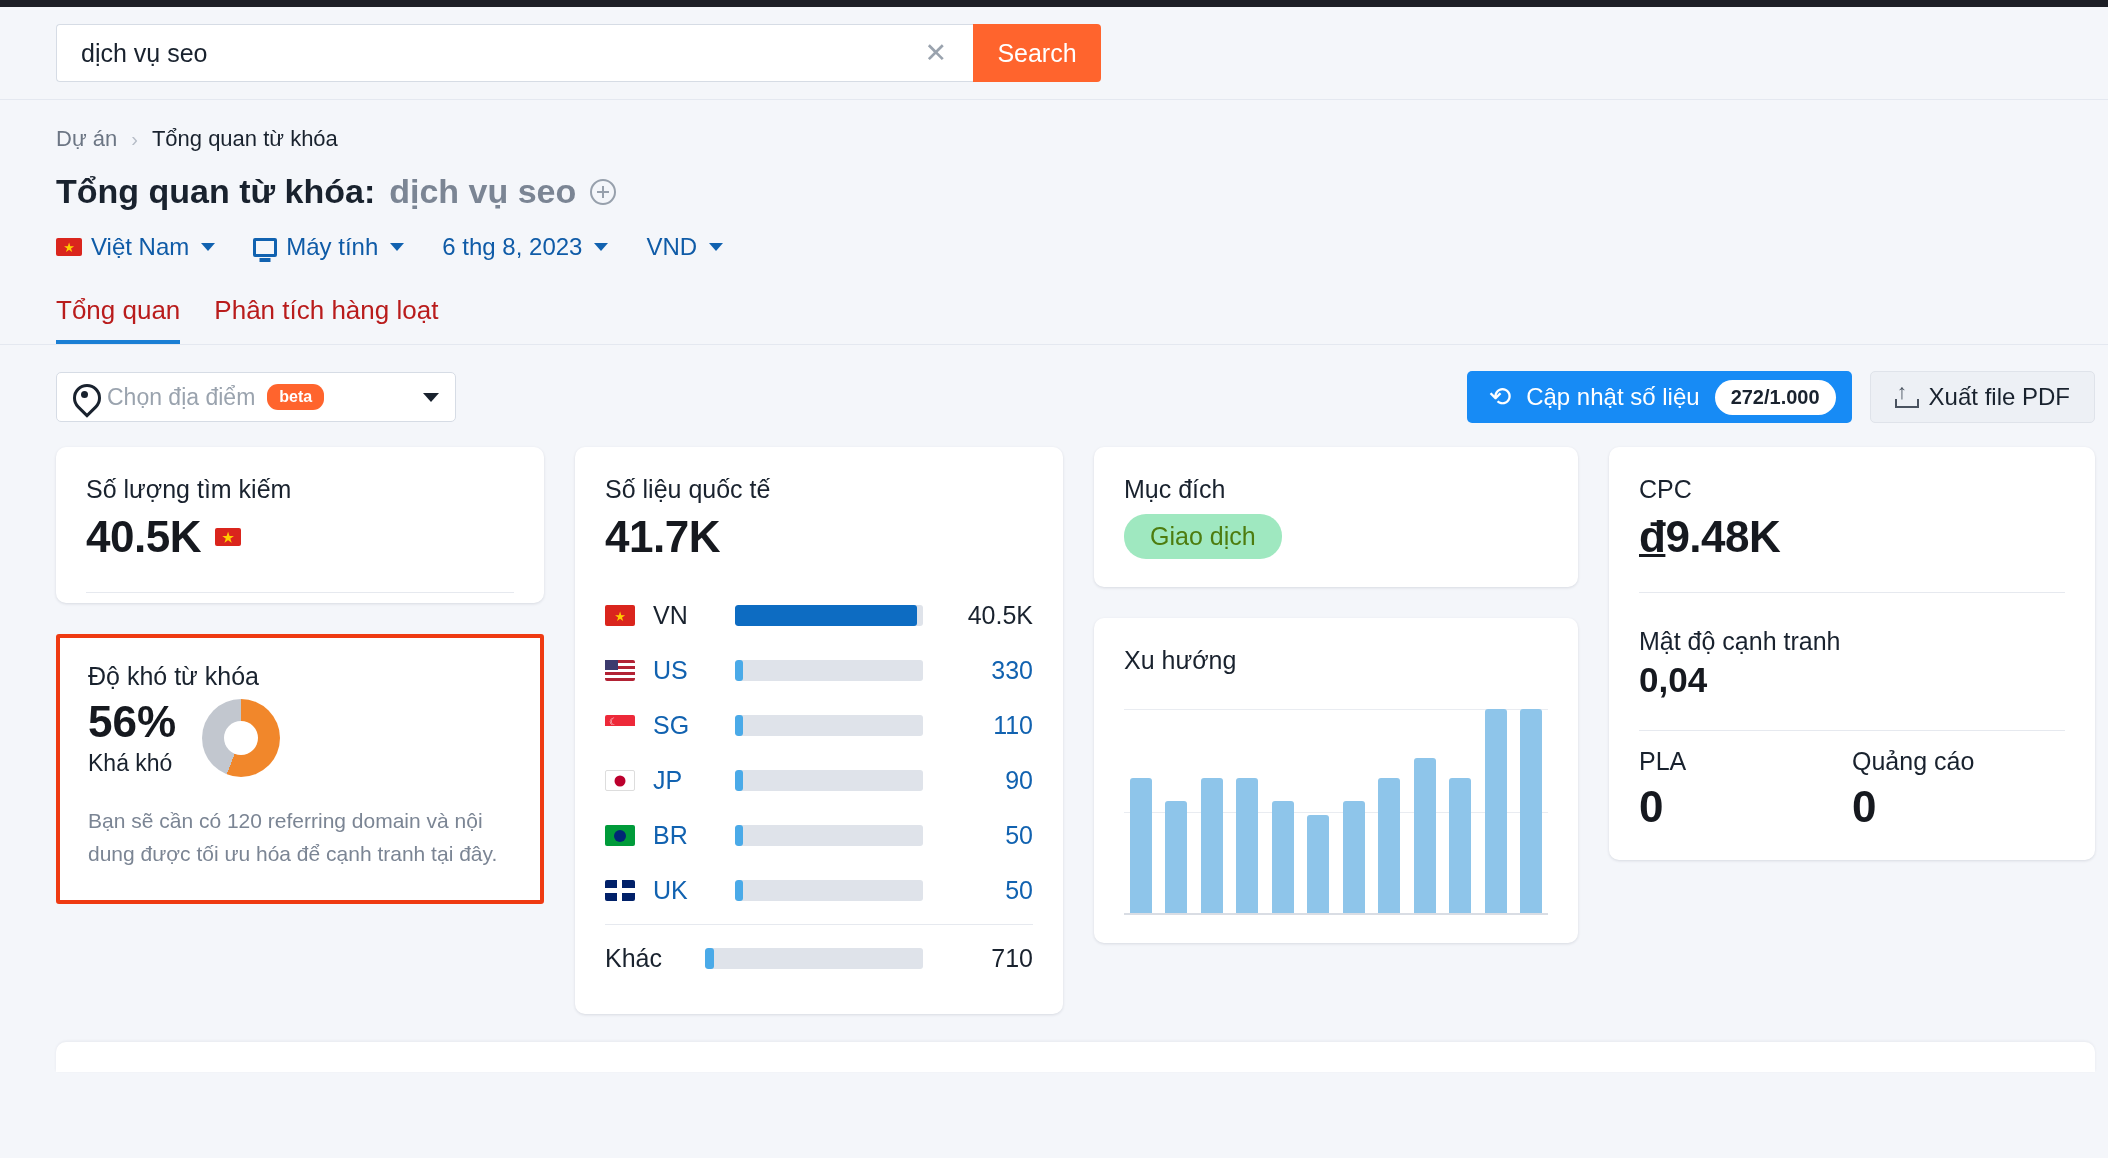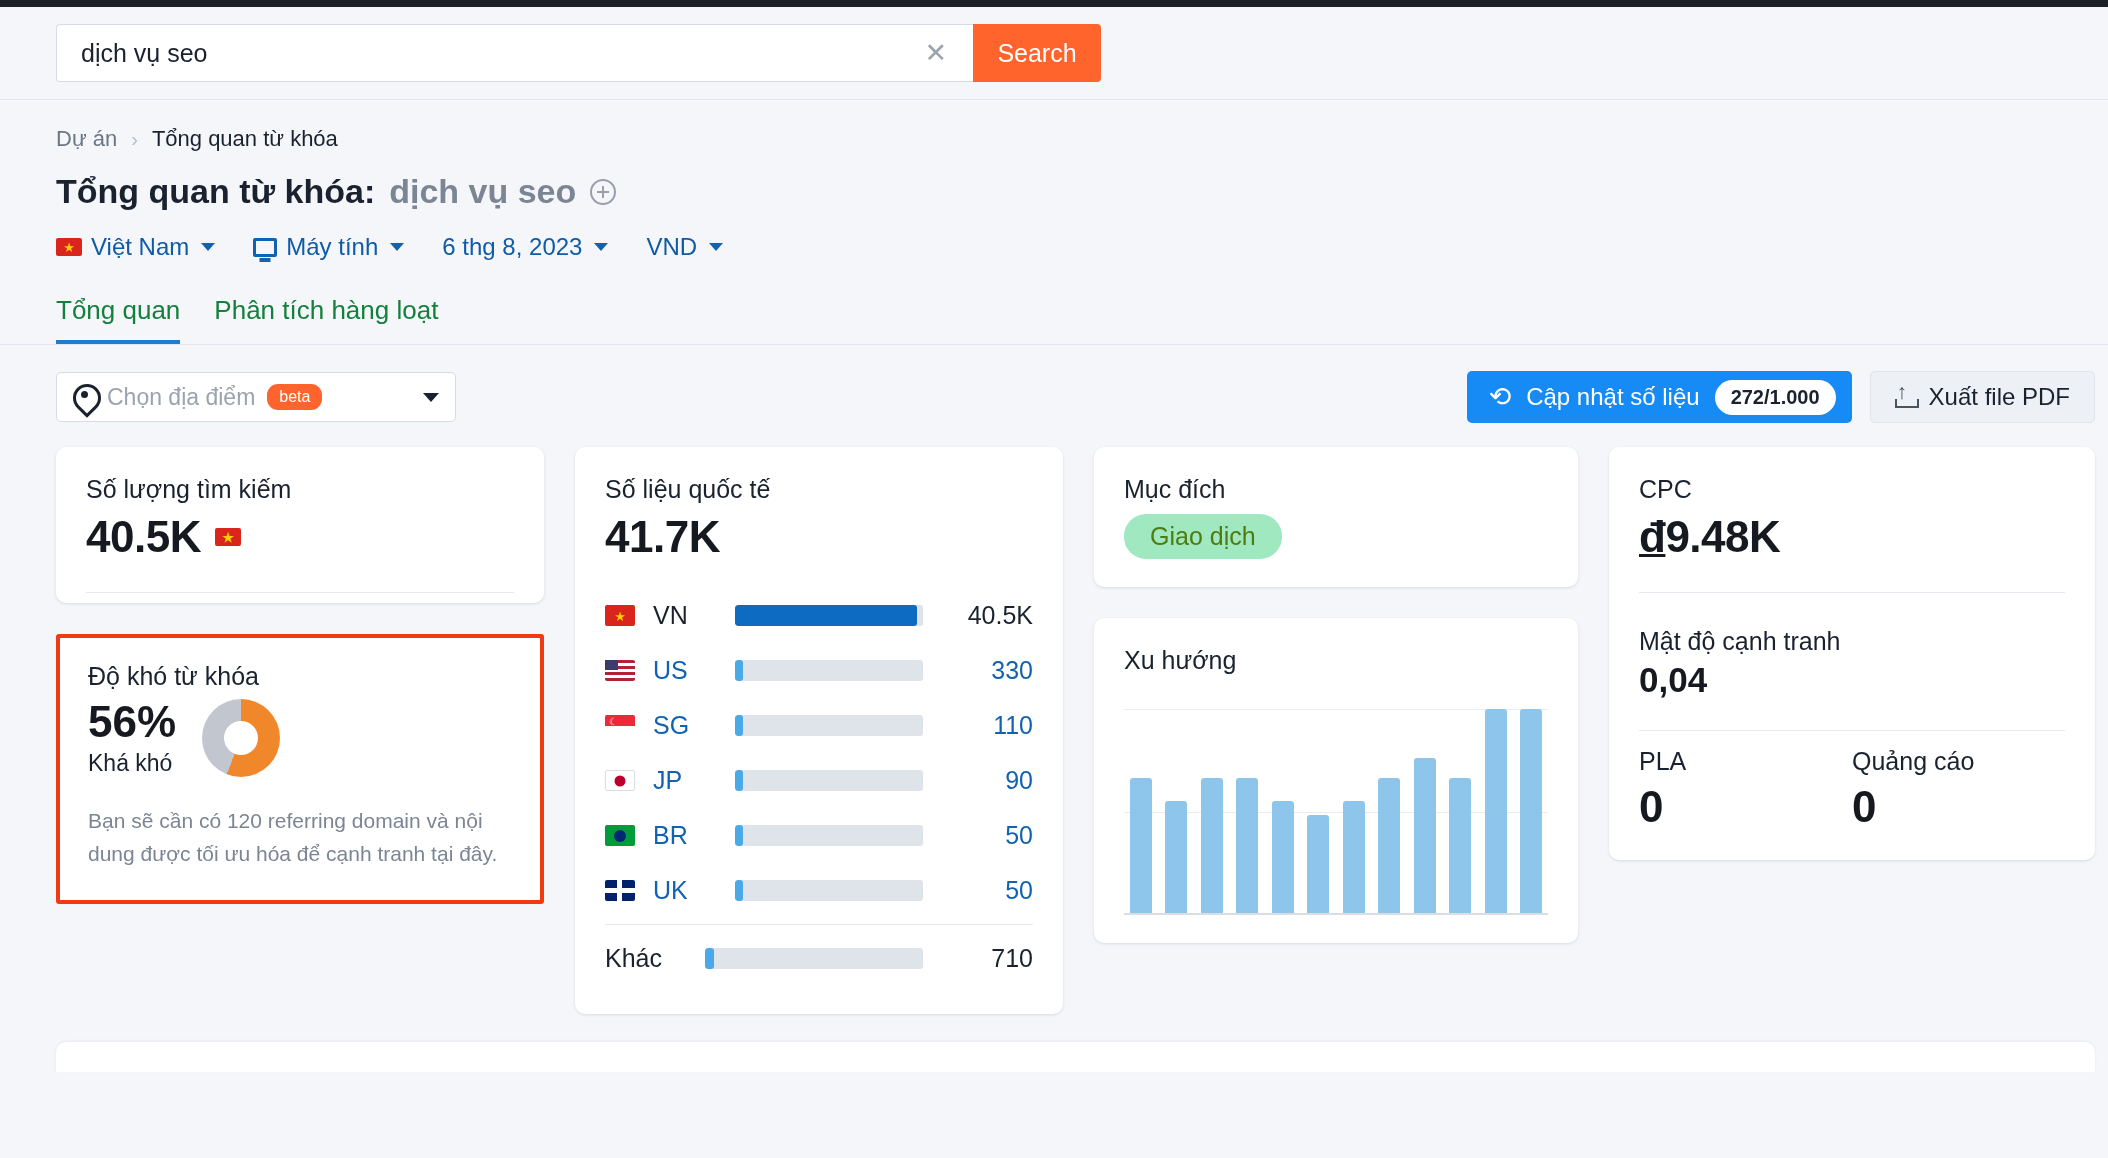--- a/index.html
+++ b/index.html
@@ -67,38 +67,38 @@
   .flag {
     width: 26px; height: 18px; display: inline-block; position: relative;
     background: #da251d; border-radius: 2px; flex: none;
   }
   .flag .star { position: absolute; left: 50%; top: 50%; transform: translate(-50%,-50%); color: #ffcd00; font-size: 13px; line-height: 1; }
   .monitor-icon { width: 24px; height: 19px; border: 3px solid #1162b0; border-radius: 2px; position: relative; flex: none; }
   .monitor-icon::after { content: ""; position: absolute; left: 50%; transform: translateX(-50%); bottom: -8px; width: 11px; height: 4px; background: #1162b0; }
 
   
   .tabs { display: flex; gap: 34px; margin: 34px 0 0 56px; font-size: 26px; }
-  .tab { padding-bottom: 14px; color: #15803d; cursor: pointer; border-bottom: 4px solid transparent; }
+  .tab { padding-bottom: 14px; color: #b91c1c; cursor: pointer; border-bottom: 4px solid transparent; }
   .tab.active { border-bottom-color: #1a7fd4; }
   .tabs-rule { height: 1px; background: #e4e8f0; }
 
   
   .toolbar { display: flex; align-items: center; justify-content: space-between; padding: 26px 13px 0 56px; }
   .loc-picker {
     height: 50px; border: 1px solid #d6dce5; border-radius: 5px; background: #fff;
     display: flex; align-items: center; gap: 12px; padding: 0 16px; cursor: pointer; min-width: 400px;
   }
   .pin-icon { width: 22px; height: 27px; position: relative; flex: none; }
   .pin-icon::before {
     content: ""; position: absolute; left: 0; top: 0; width: 22px; height: 22px;
     border: 3px solid #19222e; border-radius: 50% 50% 50% 0; transform: rotate(-45deg);
   }
   .pin-icon::after { content: ""; position: absolute; left: 7.5px; top: 7px; width: 7px; height: 7px; background: #19222e; border-radius: 50%; }
   .loc-placeholder { color: #9aa3ae; font-size: 23px; }
-  .beta-badge { background: #ff642d; color: #fff; font-size: 16px; font-weight: normal; border-radius: 11px; padding: 4px 12px; text-align: right; }
+  .beta-badge { background: #ff642d; color: #fff; font-size: 16px; font-weight: bold; border-radius: 11px; padding: 4px 12px; text-align: right; }
   .caret-dark { width: 0; height: 0; border-left: 8px solid transparent; border-right: 8px solid transparent; border-top: 9px solid #19222e; margin-left: auto; }
 
   .toolbar-right { display: flex; align-items: center; gap: 18px; }
   .btn-update {
     height: 52px; background: #178bf5; border-radius: 5px; color: #fff;
     display: flex; align-items: center; gap: 15px; padding: 0 16px 0 22px;
     font-size: 24px; cursor: pointer; border: none;
   }
   .refresh-icon { font-size: 27px; line-height: 1; transform: scaleX(-1); }
   .count-pill { background: #fff; color: #19222e; font-size: 20px; font-weight: bold; border-radius: 18px; padding: 6px 16px; }

